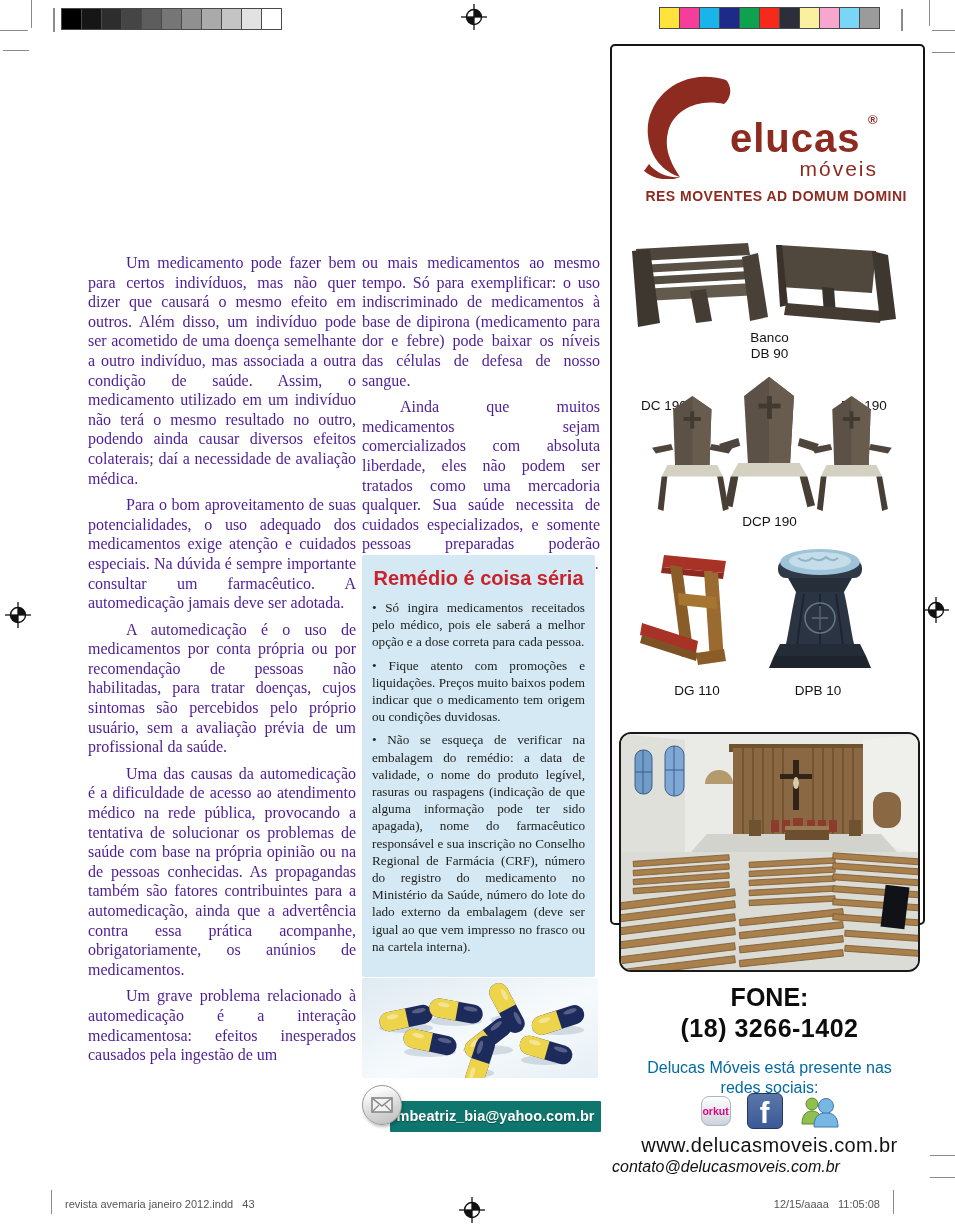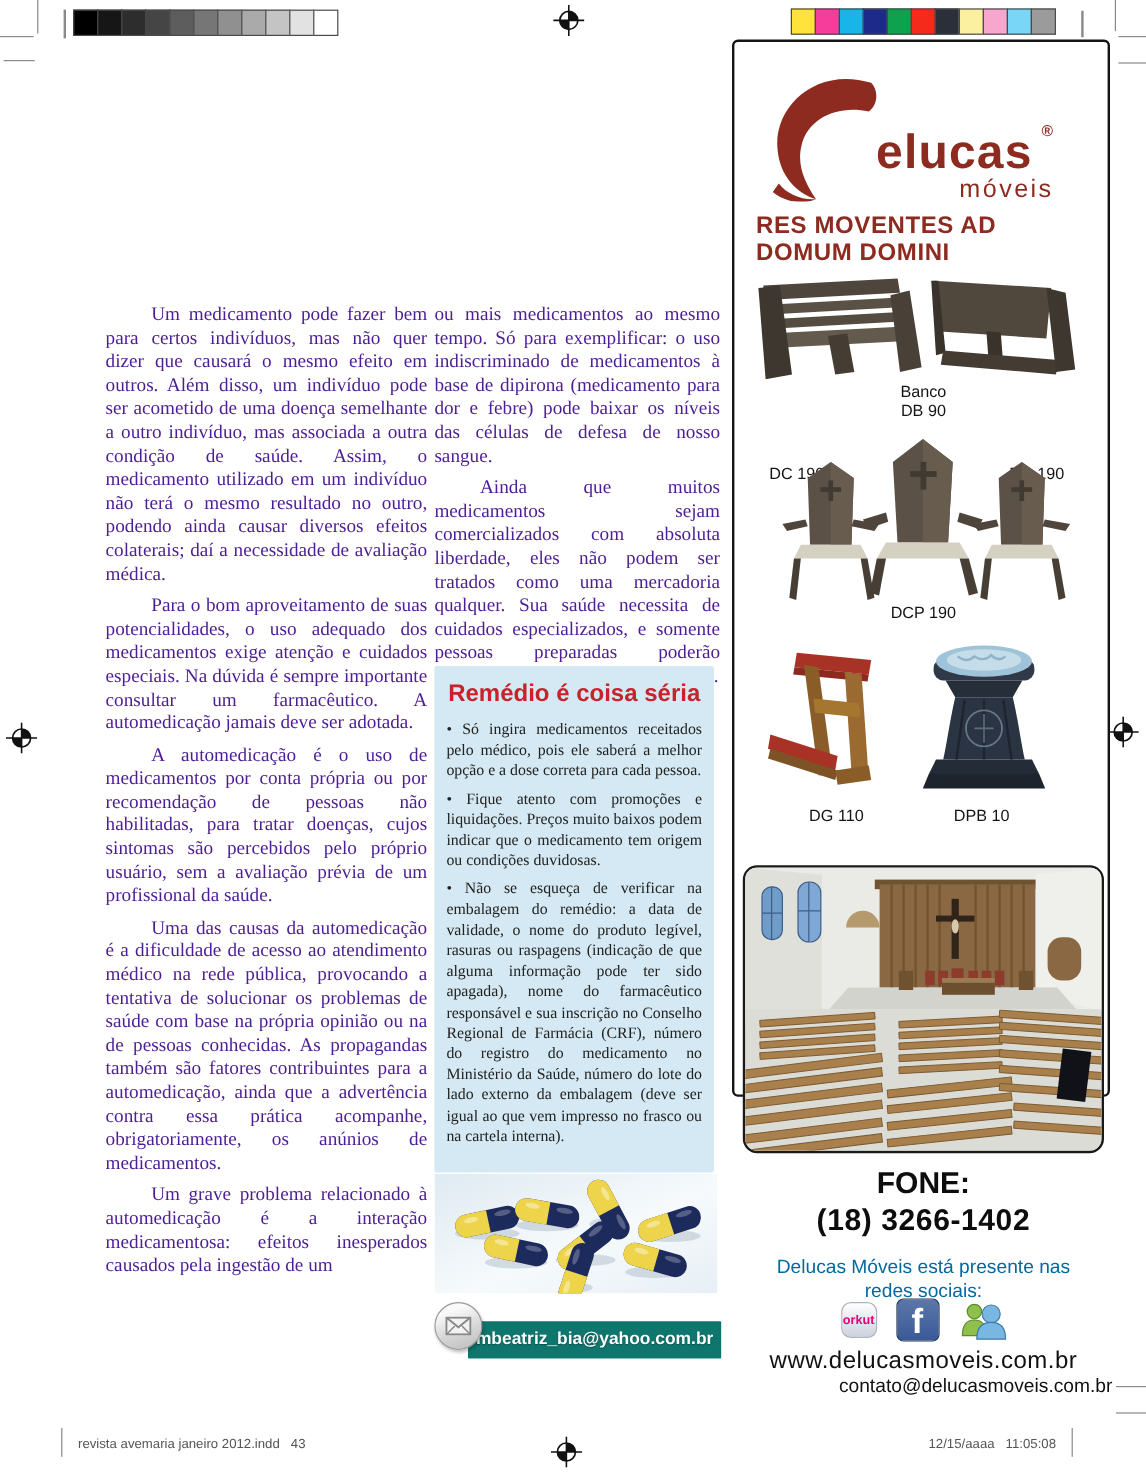--- a/index.html
+++ b/index.html
@@ -26,27 +26,27 @@
   .mailcircle{width:40px;height:40px;border-radius:50%;border:1px solid #9a9a9a;box-sizing:border-box;
               background:linear-gradient(160deg,#fbfbfb 20%,#d6d6d6 60%,#bdbdbd);
               box-shadow:1px 2px 3px rgba(0,0,0,.25);display:flex;align-items:center;justify-content:center;}
   
   .adframe{box-sizing:border-box;border:2px solid #141414;border-radius:5px;background:#fff;
            font-family:"Liberation Sans",sans-serif;}
   .adframe .label{font-size:13.5px;color:#141414;text-align:center;line-height:16px;}
   .logo-name{font-weight:700;letter-spacing:1px;font-size:40px;line-height:40px;}
   .logo-reg{font-size:13px;font-weight:700;}
   .logo-type{font-size:21px;letter-spacing:2px;line-height:21px;}
-  .logo-tagline{font-weight:700;font-size:20px;letter-spacing:.5px;text-align:left;}
+  .logo-tagline{font-weight:700;font-size:14px;letter-spacing:.5px;text-align:right;}
   .phoneblock{text-align:center;font-weight:700;color:#0d0d0d;}
   .phoneblock .l1{font-size:25px;line-height:30px;}
   .phoneblock .l2{font-size:25px;line-height:32px;letter-spacing:.5px;}
   .socialtext{text-align:center;font-size:16px;line-height:20px;color:#0369a1;}
   .website{text-align:center;font-size:20px;letter-spacing:.4px;color:#111;}
-  .contact{text-align:right;font-size:16px;color:#111;}
+  .contact{text-align:left;font-size:16px;color:#111;font-style:italic;}
   .iconrow{display:flex;justify-content:center;align-items:center;gap:16px;}
   .orkut{width:30px;height:30px;border-radius:8px;border:1px solid #aeb4c0;box-sizing:border-box;
          background:linear-gradient(#ffffff,#ccd2dc);display:flex;align-items:center;justify-content:center;
          font-size:10.5px;font-weight:700;color:#e6007e;}
   .fb{width:36px;height:36px;border-radius:6px;border:1px solid #24365c;box-sizing:border-box;
       background:linear-gradient(#5b77a9,#3b5998);color:#fff;font-weight:700;font-size:29px;
       display:flex;align-items:flex-end;justify-content:center;overflow:hidden;line-height:30px;}
   .slug{font-family:"Liberation Sans",sans-serif;font-size:11px;color:#555;white-space:pre;}
   .photo{border:2px solid #1a1a1a;border-radius:12px;overflow:hidden;box-sizing:border-box;background:#e9e9e5;}
   .pillsbox{border-radius:2px;overflow:hidden;}
@@ -180,21 +180,21 @@
   </div>
   <div class="abs mailcircle" style="left:0;top:0;">
     <svg width="22" height="16" viewBox="0 0 22 16">
       <rect x="1" y="1" width="20" height="14" fill="#f2f2f2" stroke="#878787" stroke-width="1.6"></rect>
       <path d="M1,1 L11,9 L21,1" fill="none" stroke="#878787" stroke-width="1.6"></path>
       <path d="M1,15 L8,8 M21,15 L14,8" fill="none" stroke="#878787" stroke-width="1.2"></path>
     </svg>
   </div>
 </div>
 
-<div class="abs adframe" style="left:610px;top:33px;width:315px;height:881px;">
+<div class="abs adframe" style="left:610px;top:44px;width:315px;height:881px;">
 
   <svg class="abs" style="left:28px;top:28px;" width="100" height="105" viewBox="0 0 100 105">
     <path d="M86,6 C40,-8 4,26 8,62 C10,84 24,98 40,103 C30,88 24,74 28,58 C33,36 58,24 84,30 C92,24 92,12 86,6 Z" fill="#8e2b21"></path>
     <path d="M40,103 C28,104 16,99 9,90 L4,97 C13,105 29,108 40,103 Z" fill="#8e2b21"></path>
   </svg>
   <div class="abs logo-name" style="left: 118px; top: 72px; color: rgb(142, 43, 33);">elucas</div>
   <div class="abs logo-reg" style="left: 256px; top: 66px; color: rgb(142, 43, 33);">®</div>
   <div class="abs logo-type" style="left: 118px; top: 112px; width: 148px; text-align: right; color: rgb(142, 43, 33);">móveis</div>
   <div class="abs logo-tagline" style="left: 18px; top: 142px; width: 277px; color: rgb(142, 43, 33);">RES MOVENTES AD DOMUM DOMINI</div>
 

